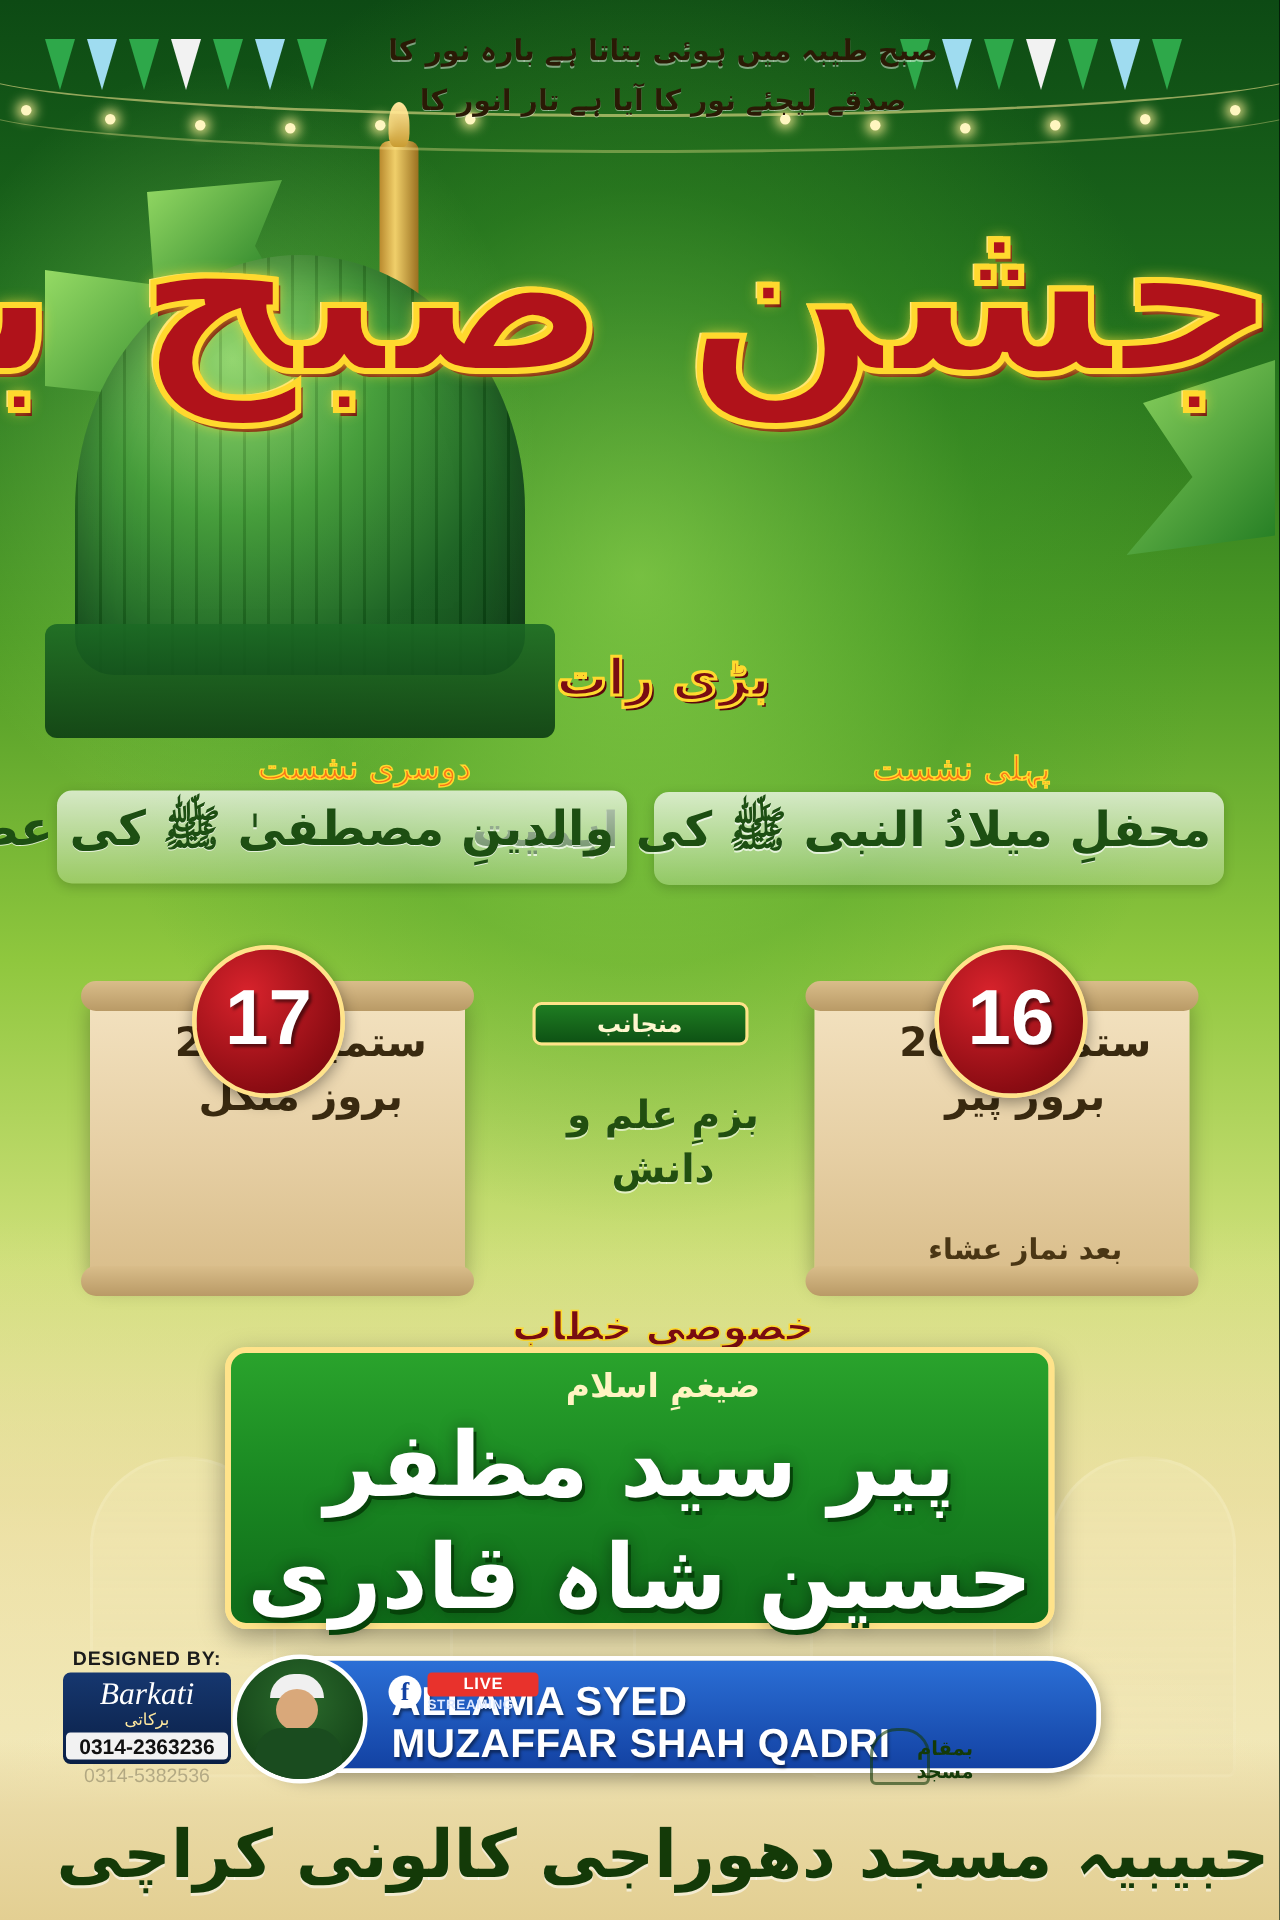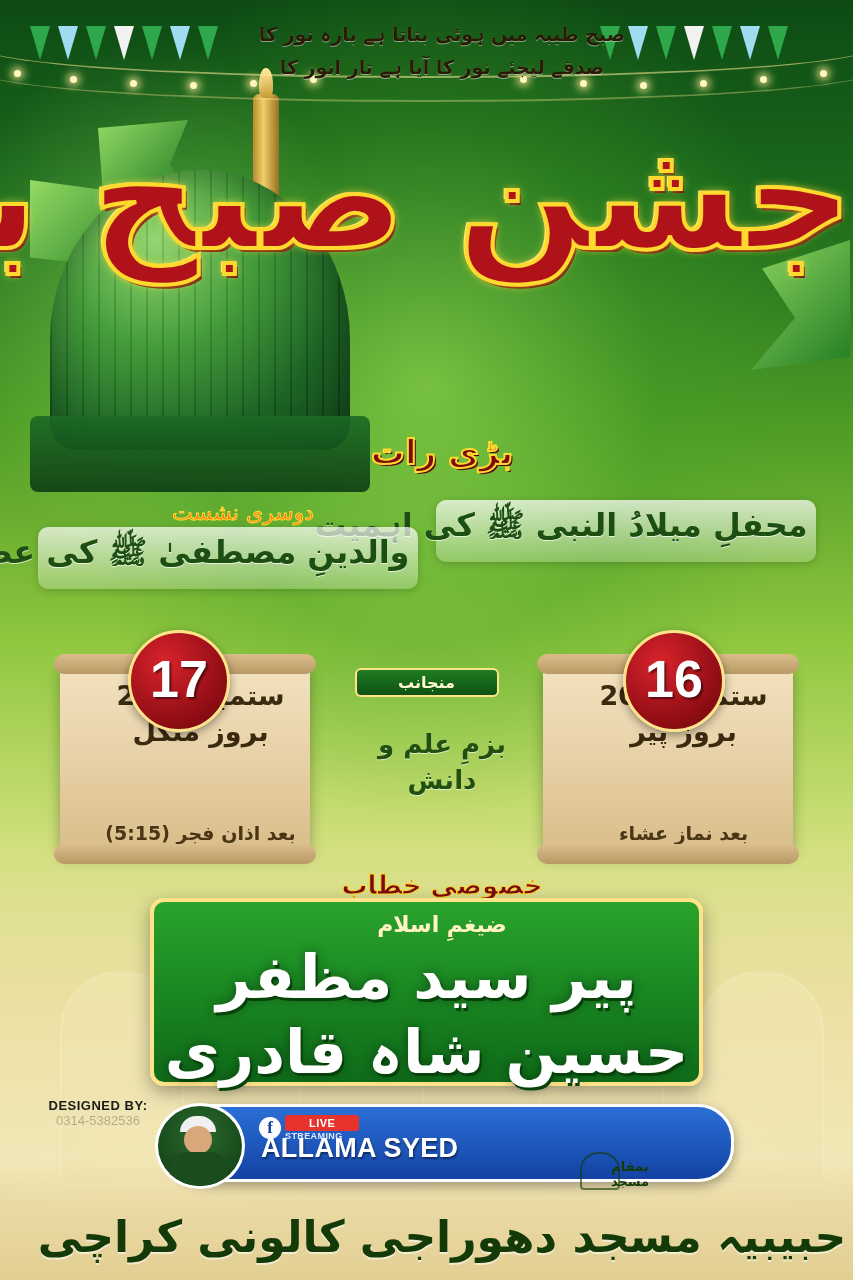--- a/index.html
+++ b/index.html
@@ -572,20 +572,21 @@
   <div class="top-couplet urdu">
     <div>صبح طیبہ میں ہوئی بتاتا ہے بارہ نور کا</div>
     <div>صدقے لیجئے نور کا آیا ہے تار انور کا</div>
   </div>
 
   <div class="main-title urdu">جشن صبح بہاراں</div>
   <div class="main-title-sub urdu">بڑی رات</div>
 
   <div class="session-row">
     <div class="session">
+      <div class="session-label urdu">پہلی نشست</div>
       <div class="session-body urdu">محفلِ میلادُ النبی ﷺ کی اہمیت</div>
     </div>
     <div class="session">
       <div class="session-label urdu">دوسری نشست</div>
       <div class="session-body urdu">والدینِ مصطفیٰ ﷺ کی عظمت و شان</div>
     </div>
   </div>
 
   <div class="scrolls">
     <div class="scroll right">
@@ -593,55 +594,60 @@
         <span>ستمبر 2024</span><br>
         <span>بروز پیر</span>
       </div>
       <div class="scroll-sub urdu">بعد نمازِ عشاء</div>
     </div>
     <div class="scroll left">
       <div class="scroll-text urdu">
         <span>ستمبر 2024</span><br>
         <span>بروز منگل</span>
       </div>
-      <div class="scroll-sub urdu">بعد اذانِ فجر (5:15)</div>
     </div>
     <div class="daybadge d16">16</div>
     <div class="daybadge d17">17</div>
   </div>
 
   <div class="mid-banner urdu">منجانب</div>
   <div class="mid-text urdu">بزمِ علم و دانش</div>
 
   <div class="speaker-head urdu">خصوصی خطاب</div>
   <div class="speaker-panel">
     <div class="speaker-sub urdu">ضیغمِ اسلام</div>
     <div class="speaker-name urdu">پیر سید مظفر حسین شاہ قادری</div>
   </div>
 
   <div class="designer">
     <div class="designer-label">DESIGNED BY:</div>
+    <div class="designer-card">
+      <div class="designer-brand">Barkati</div>
+      <div class="designer-brand-urdu">برکاتی</div>
+      <div class="designer-phone">0314-2363236</div>
+    </div>
     <div class="designer-phone-ghost">0314-5382536</div>
   </div>
 
   <div class="livebar">
     <div class="live-avatar">
       <div class="cap"></div>
       <div class="face"></div>
       <div class="body"></div>
     </div>
     <div class="fb-chip">
       <div class="fb-circle">f</div>
       <div>
         <div class="fb-live">LIVE</div>
         <div class="fb-stream">STREAMING</div>
       </div>
     </div>
     <div class="live-name">
       <div>ALLAMA SYED</div>
+      <div>MUZAFFAR SHAH QADRI</div>
     </div>
   </div>
 
   <div class="venue-crest urdu">
     <span>بمقام</span><br>
     <span>مسجد</span>
   </div>
   <div class="venue urdu">حبیبیہ مسجد دھوراجی کالونی کراچی</div>
 
 </div>

